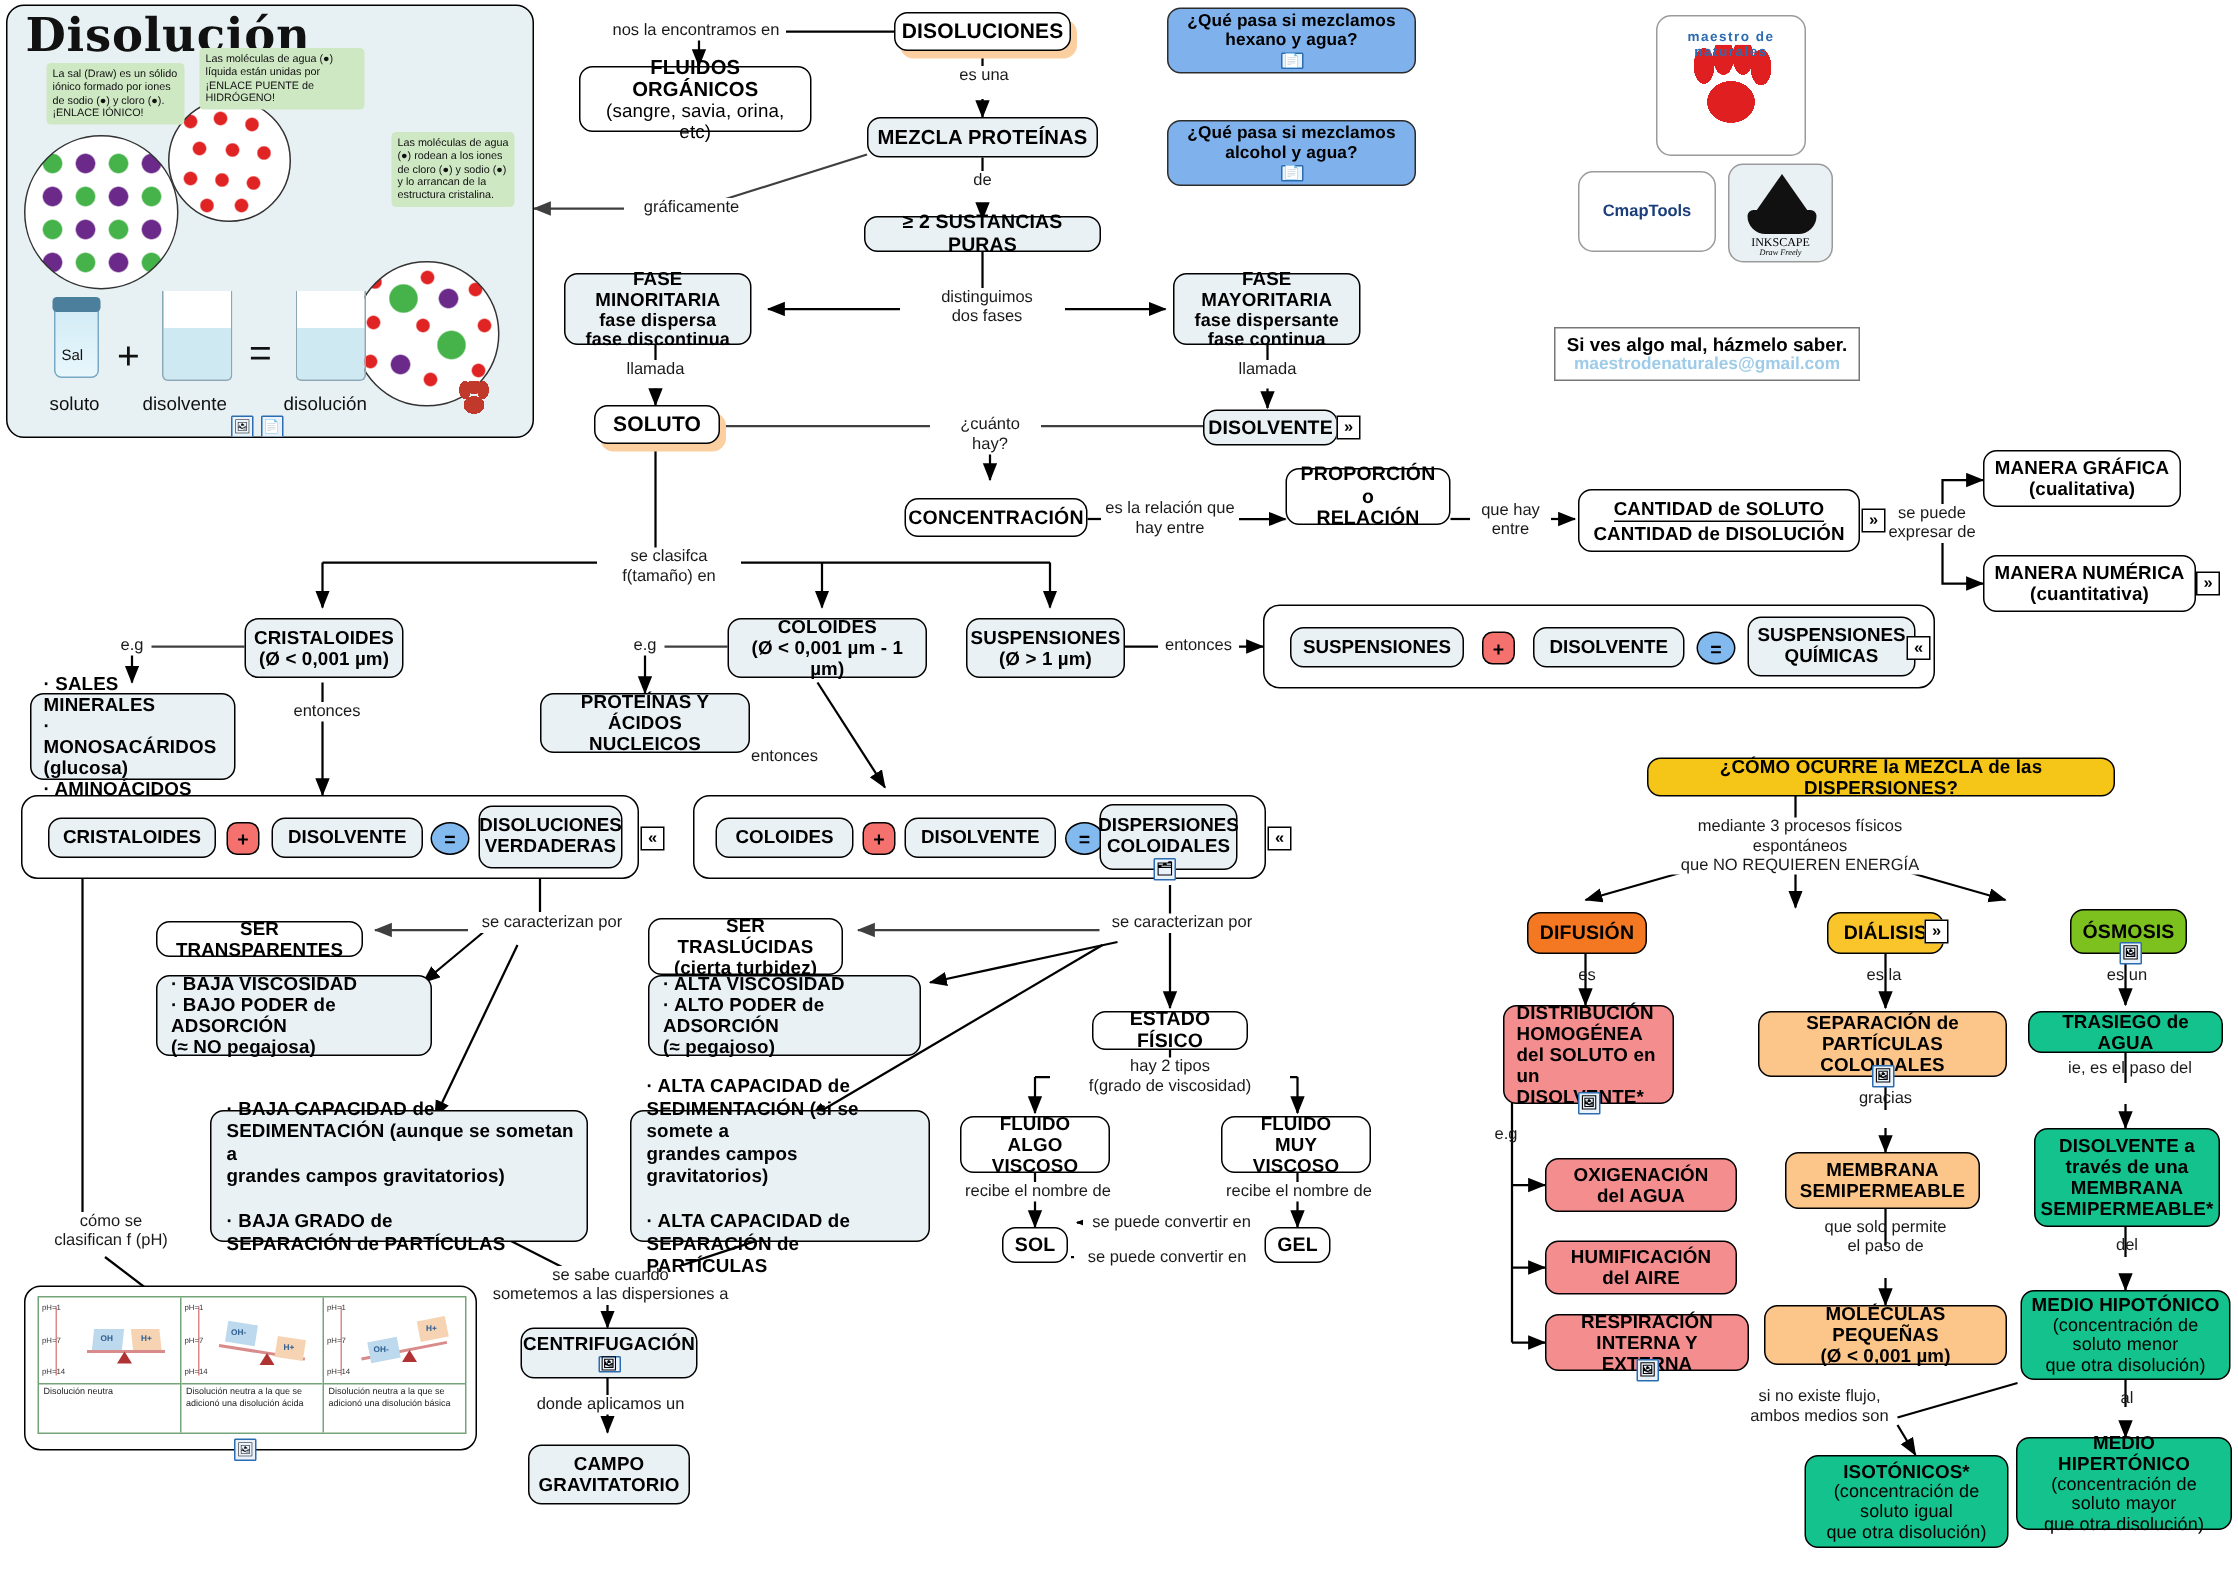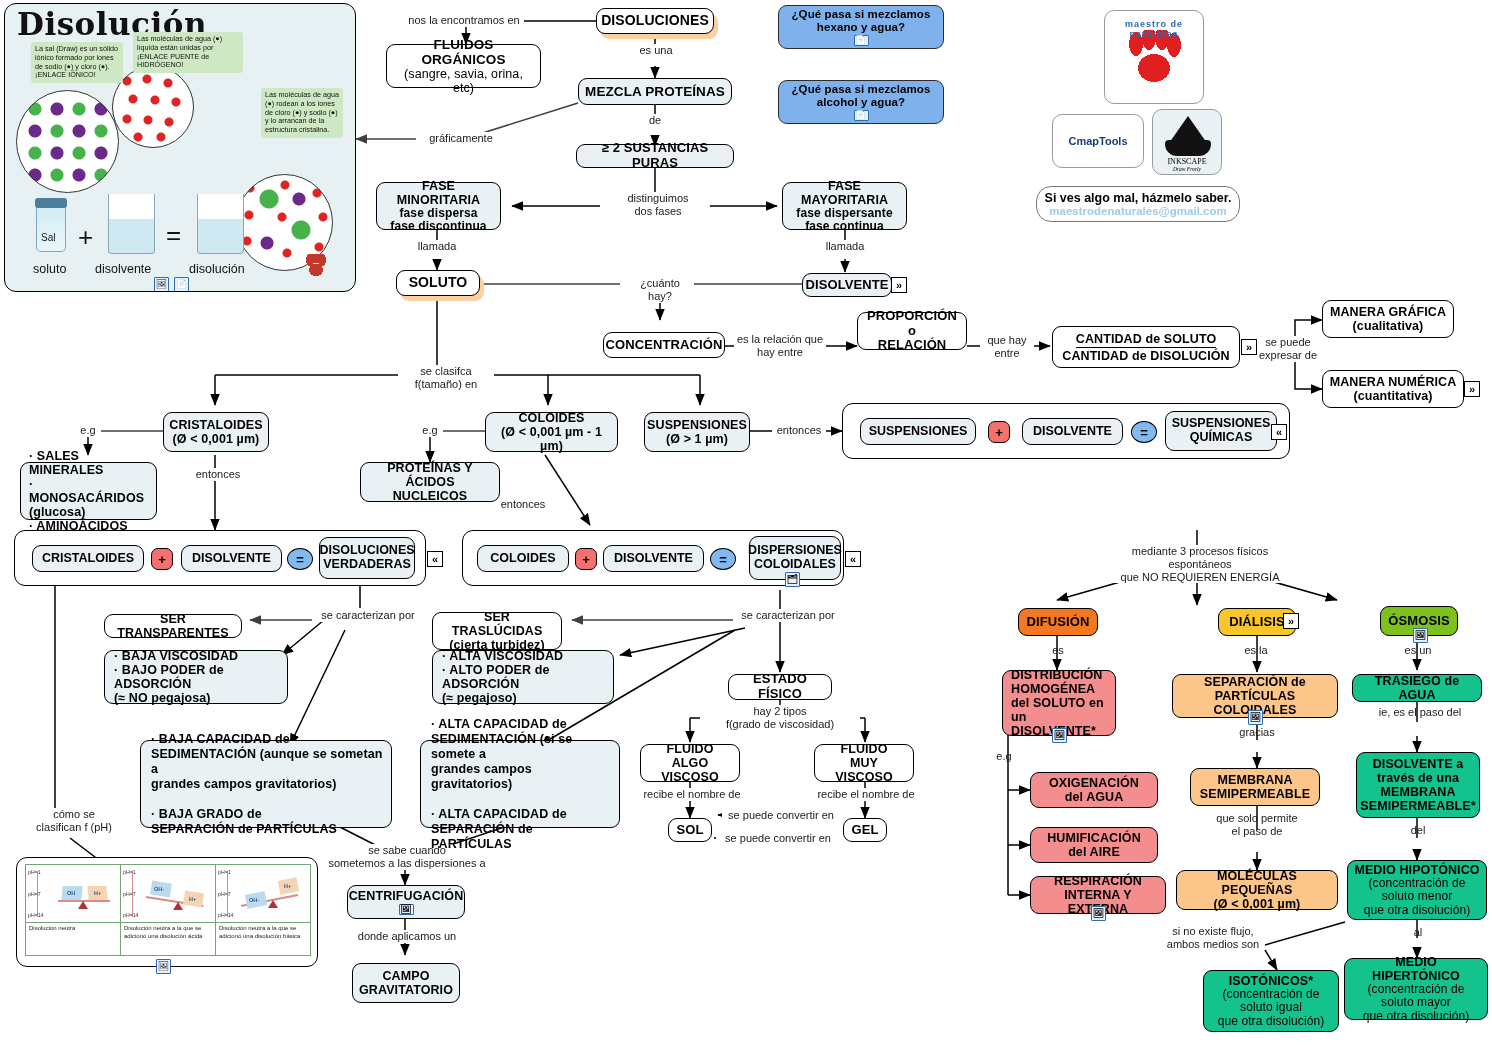--- a/index.html
+++ b/index.html
@@ -78,22 +78,22 @@
   }
   .callout{
     position:absolute;background:#cfe8c4;border-radius:3px;padding:3px 4px;
     font-size:7.2px;line-height:1.22;color:#111;font-weight:normal;text-align:left;
   }
   .beaker{position:absolute;}
   .hero-cap{position:absolute;font-size:12.5px;color:#111;font-weight:normal;}
   .blob{position:absolute;border:1.4px solid #333;border-radius:50%;background:#fff;overflow:hidden;}
   
   .logobox{position:absolute;border:1.4px solid #9b9b9b;border-radius:10px;background:#fff;z-index:3;}
-  .mailbox{position:absolute;border:1.4px solid #777;border-radius:15px;background:#fff;z-index:3;
-    display:flex;flex-direction:column;align-items:center;justify-content:center;font-size:12.5px;font-weight:bold;}
+  .mailbox{position:absolute;border:1.4px solid #777;border-radius:0;background:#fff;z-index:3;
+    display:flex;flex-direction:column;align-items:center;justify-content:center;font-size:12.5px;font-weight:bold;margin-top:32px;}
   .mail{color:#9ecbe8;font-weight:bold;font-size:12.5px;}
   
   #phbox{position:absolute;left:16px;top:857px;width:302px;height:110px;border:1.8px solid #000;border-radius:11px;background:#fff;z-index:3;}
   #phtab{position:absolute;left:8px;top:6px;width:286px;height:92px;border:1px solid #76a479;background:#fff;display:flex;}
   #phtab .cell{flex:1;border-right:1px solid #76a479;position:relative;}
   #phtab .cell:last-child{border-right:none;}
   #phtab .graph{height:58px;border-bottom:1px solid #76a479;position:relative;}
   #phtab .cap{font-size:6px;color:#222;padding:2px 3px;line-height:1.25;font-weight:normal;text-align:left;}
   .phaxis{position:absolute;left:11px;top:6px;width:1px;height:46px;background:#d98a8a;}
   .phtick{position:absolute;left:2px;font-size:5.2px;color:#333;font-weight:normal;}
@@ -479,21 +479,21 @@
       </div>
     <div class="op plus" style="left:112px;top:17px;width:22px;height:22px;">
       <span>+</span>
       </div>
     <div class="chip" style="left:140px;top:14px;width:101px;height:27px;">
       <span>DISOLVENTE</span>
       </div>
     <div class="op eq" style="left:247px;top:17px;width:26px;height:22px;">
       <span>=</span>
       </div>
-    <div class="chip" style="left:286px;top:5px;width:92px;height:44px;flex-direction:column;text-align:center;">
+    <div class="chip" style="left:270px;top:5px;width:92px;height:44px;flex-direction:column;text-align:center;">
       <span style="white-space:pre-line;">DISPERSIONES
 COLOIDALES</span>
       <span class="badge" style="position:absolute;bottom:-8px;left:34px;">🗂</span>
       </div>
   </div>
   <div class="chev" style="left:845px;top:551px;">«</div>
 
   <div class="lbl" style="left:313px;top:609px;width:110px;">se caracterizan por</div>
   <div class="node white" style="left:104px;top:614px;width:138px;height:24px;font-size:12.5px;">
     <span>SER TRANSPARENTES</span>
@@ -613,20 +613,23 @@
           <div style="position:absolute;left:63px;top:14px;width:19px;height:14px;background:#f6d3b2;transform:rotate(-11deg);"></div>
           <span class="cup" style="left:33px;top:32px;">OH-</span>
           <span class="cup" style="left:68px;top:18px;">H+</span>
         </div>
         <div class="cap">Disolución neutra a la que se adicionó una disolución básica</div>
       </div>
     </div>
     <span class="badge" style="position:absolute;left:138px;bottom:-8px;">🖼</span>
   </div>
 
+  <div class="node yellow" style="left:1098px;top:505px;width:312px;height:26px;font-size:12.5px;">
+    <span>¿CÓMO OCURRE la MEZCLA de las DISPERSIONES?</span>
+  </div>
   <div class="lbl" style="left:1100px;top:545px;width:200px;">mediante 3 procesos físicos espontáneos
 que NO REQUIEREN ENERGÍA</div>
 
   <div class="node orange" style="left:1018px;top:608px;width:80px;height:28px;font-size:13px;">
     <span>DIFUSIÓN</span>
   </div>
   <div class="node yellow2" style="left:1218px;top:608px;width:78px;height:28px;font-size:13px;">
     <span>DIÁLISIS</span>
   </div>
   <div class="chev" style="left:1283px;top:613px;">»</div>

